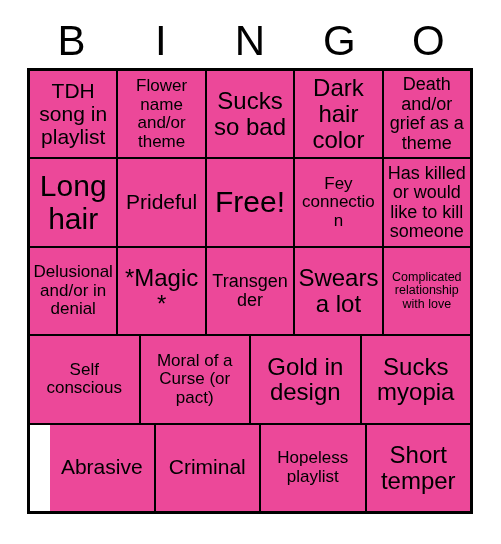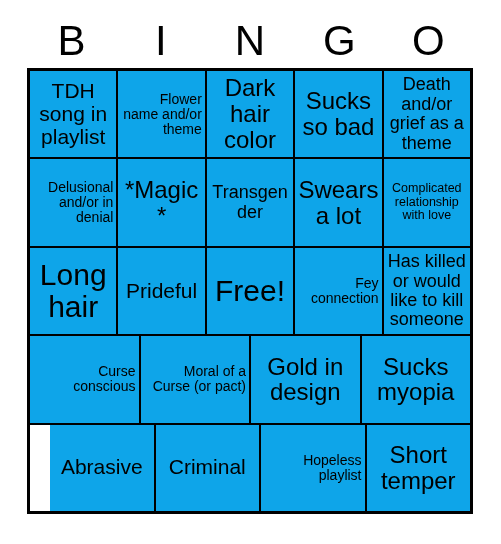--- a/index.html
+++ b/index.html
@@ -73,39 +73,39 @@
     flex: 1 1 0;
     box-sizing: border-box;
     border-right: 2px solid #000000;
     display: flex;
     align-items: center;
     justify-content: center;
     text-align: center;
     padding: 2px 3px;
     overflow: hidden;
     min-width: 0;
-    background: #0ea5e9;
+    background: #ec4899;
   }
   .cell:last-child {
     border-right: none;
   }
   .cell-text {
     display: block;
     width: 100%;
     line-height: 1.08;
     word-wrap: break-word;
     overflow-wrap: break-word;
     hyphens: none;
   }
 
   
   .fs-xxl .cell-text { font-size: 30px; }
   .fs-xl  .cell-text { font-size: 24px; }
   .fs-lg  .cell-text { font-size: 21px; }
-  .fs-md  .cell-text { font-size: 14px; text-align: right; }
+  .fs-md  .cell-text { font-size: 17px; }
   .fs-sm  .cell-text { font-size: 18px; }
   .fs-xs  .cell-text { font-size: 12.5px; }
 </style>
 </head>
 <body>
 
 <div id="bingo-card">
 
   <div class="header-row">
     <div class="header-letter">B</div>
@@ -117,66 +117,66 @@
 
   <div class="grid" id="bingo-grid">
       <div class="grid-row">
         <div class="cell fs-lg">
           <span class="cell-text">TDH song in playlist</span>
         </div>
         <div class="cell fs-md">
           <span class="cell-text">Flower name and/or theme</span>
         </div>
         <div class="cell fs-xl">
+          <span class="cell-text">Sucks so bad</span>
+        </div>
+        <div class="cell fs-xl">
           <span class="cell-text">Dark hair color</span>
-        </div>
-        <div class="cell fs-xl">
-          <span class="cell-text">Sucks so bad</span>
         </div>
         <div class="cell fs-sm">
           <span class="cell-text">Death and/or grief as a theme</span>
         </div>
       </div>
       <div class="grid-row">
+        <div class="cell fs-xxl">
+          <span class="cell-text">Long hair</span>
+        </div>
+        <div class="cell fs-lg">
+          <span class="cell-text">Prideful</span>
+        </div>
+        <div class="cell fs-xxl">
+          <span class="cell-text">Free!</span>
+        </div>
+        <div class="cell fs-md">
+          <span class="cell-text">Fey connection</span>
+        </div>
+        <div class="cell fs-sm">
+          <span class="cell-text">Has killed or would like to kill someone</span>
+        </div>
+      </div>
+      <div class="grid-row">
         <div class="cell fs-md">
           <span class="cell-text">Delusional and/or in denial</span>
         </div>
         <div class="cell fs-xl">
           <span class="cell-text">*Magic*</span>
         </div>
         <div class="cell fs-sm">
           <span class="cell-text">Transgender</span>
         </div>
         <div class="cell fs-xl">
           <span class="cell-text">Swears a lot</span>
         </div>
         <div class="cell fs-xs">
           <span class="cell-text">Complicated relationship with love</span>
         </div>
       </div>
       <div class="grid-row">
-        <div class="cell fs-xxl">
-          <span class="cell-text">Long hair</span>
-        </div>
-        <div class="cell fs-lg">
-          <span class="cell-text">Prideful</span>
-        </div>
-        <div class="cell fs-xxl">
-          <span class="cell-text">Free!</span>
-        </div>
-        <div class="cell fs-md">
-          <span class="cell-text">Fey connection</span>
-        </div>
-        <div class="cell fs-sm">
-          <span class="cell-text">Has killed or would like to kill someone</span>
-        </div>
-      </div>
-      <div class="grid-row">
-        <div class="cell fs-md">
-          <span class="cell-text">Curse conscious</span>
+        <div class="cell fs-md">
+          <span class="cell-text">Self conscious</span>
         </div>
         <div class="cell fs-md">
           <span class="cell-text">Moral of a Curse (or pact)</span>
         </div>
         <div class="cell fs-xl">
           <span class="cell-text">Gold in design</span>
         </div>
         <div class="cell fs-xl">
           <span class="cell-text">Sucks myopia</span>
         </div>

